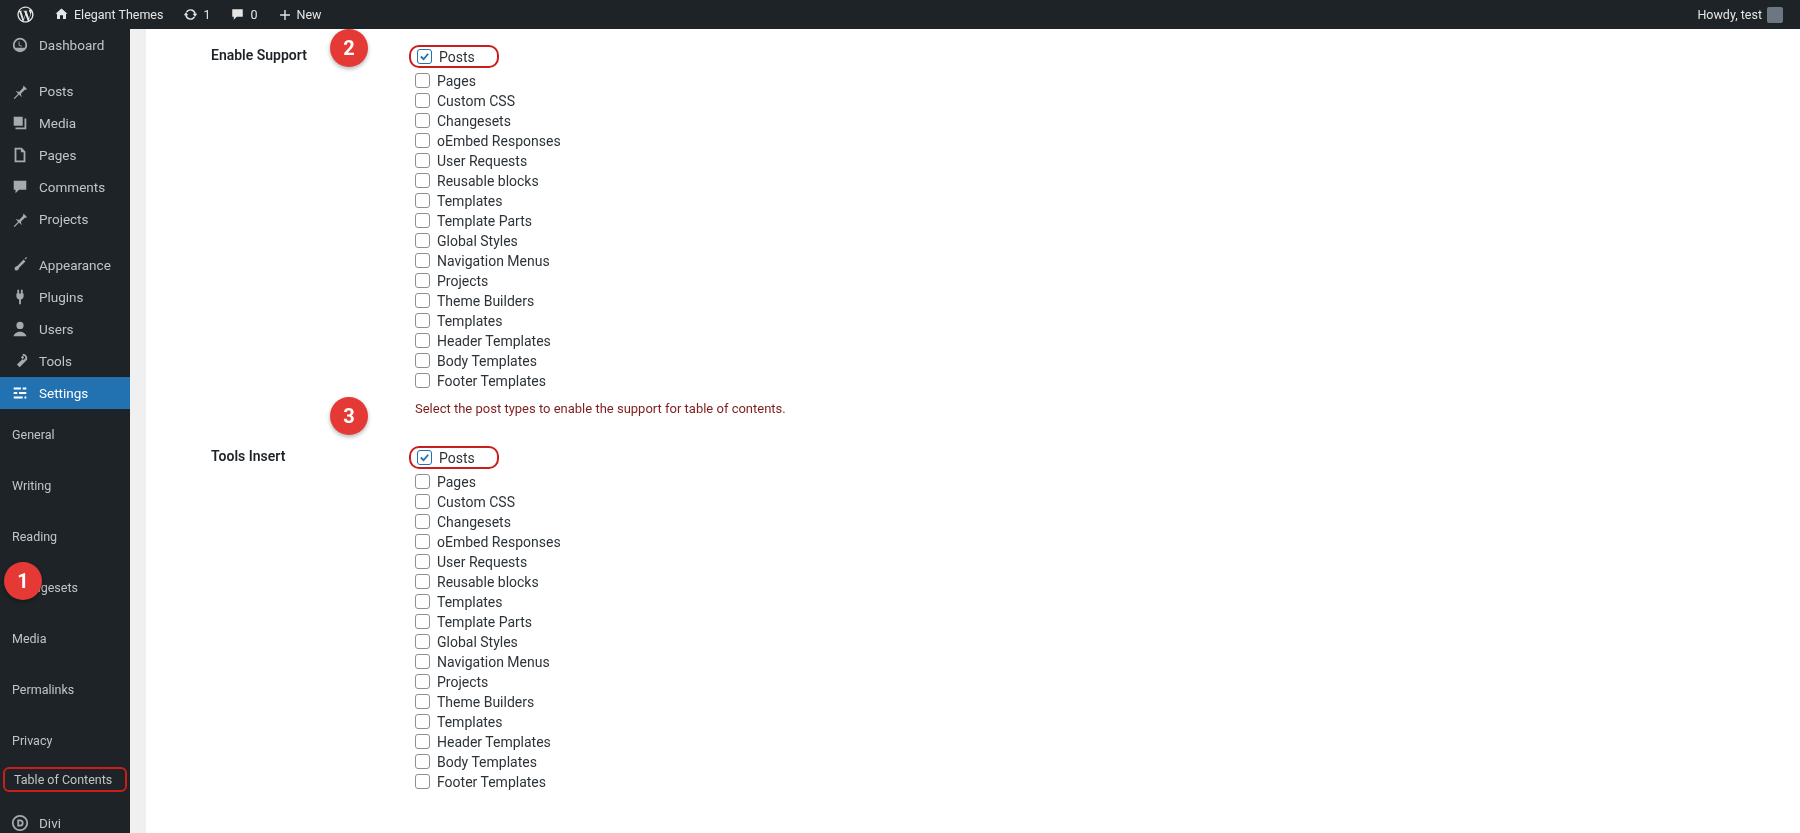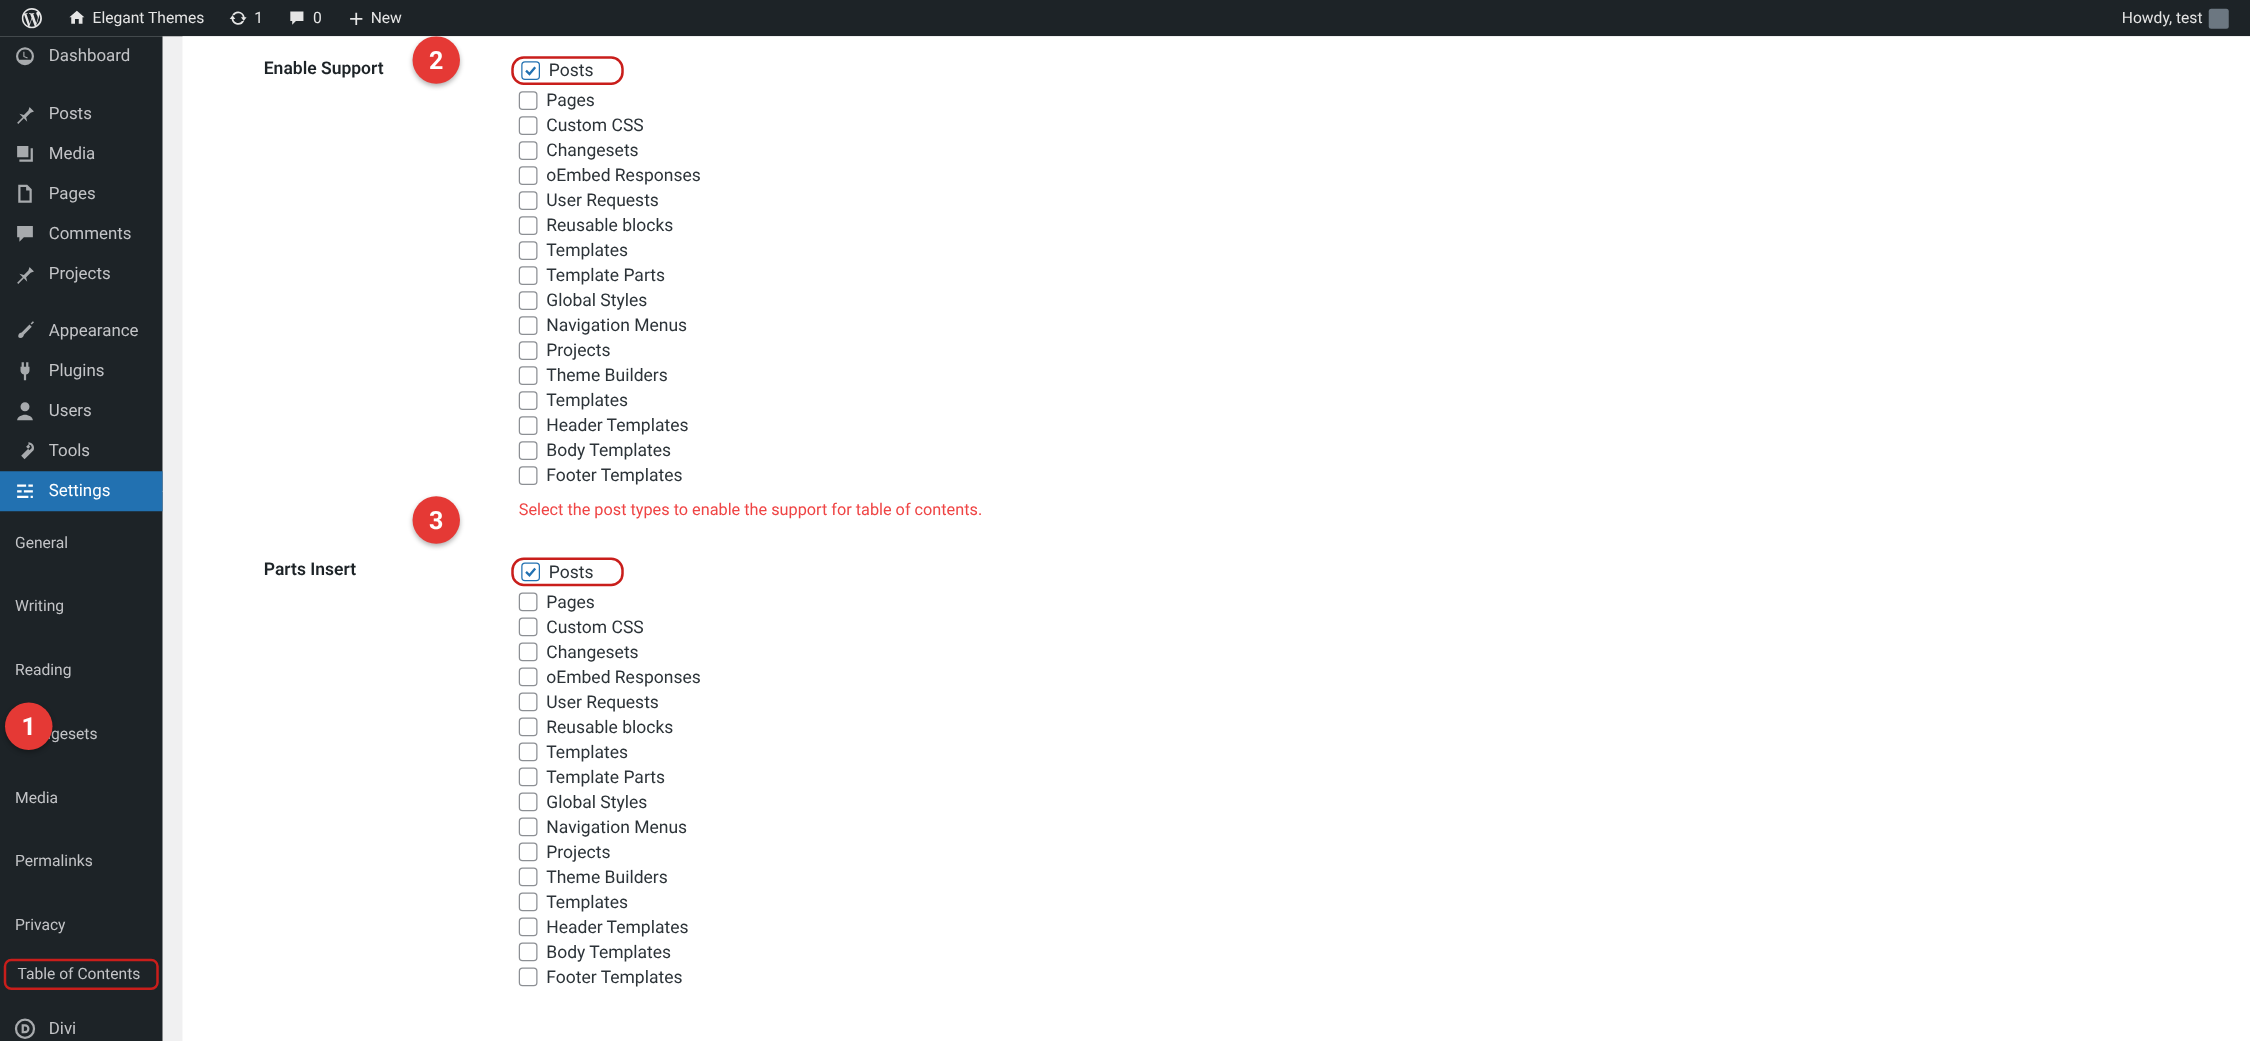--- a/index.html
+++ b/index.html
@@ -26,21 +26,21 @@
 .side-foot { padding: 8px 10px; display: flex; align-items: flex-start; gap: 9px; color: #a7aaad; font-size: 12.5px; cursor: pointer; }
 
 
 .content { position: absolute; top: 29px; left: 146px; right: 0; background: #fff; padding: 14px 40px 30px 40px; height: 804px; overflow: hidden; }
 .row { display: flex; margin-bottom: 28px; }
 .row-label { width: 204px; font-weight: 600; font-size: 14px; color: #1d2327; padding-top: 4px; margin-left: 25px; }
 .row-body { flex: 1; }
 .cb-line { display: flex; align-items: center; gap: 7px; font-size: 14px; color: #2c3338; line-height: 1; padding: 2px 0 3px 0; }
 .cb { width: 15px; height: 15px; border: 1px solid #8c8f94; border-radius: 3px; display: inline-flex; align-items: center; justify-content: center; background: #fff; cursor: pointer; }
 .cb.checked { border-color: #2271b1; }
-.desc { color: #ef4444; font-size: 13px; margin-top: 10px; }
+.desc { color: #7f1d1d; font-size: 13px; margin-top: 10px; }
 
 
 .hl-box { border: 2.5px solid #c91e1b; border-radius: 10px; padding: 2px 22px 2px 6px; display: inline-flex; align-items: center; gap: 7px; margin-left: -6px; }
 
 
 .num-circle { width: 38px; height: 38px; border-radius: 50%; background: #e53935; color: #fff; font-weight: 700; font-size: 20px; display: flex; align-items: center; justify-content: center; position: absolute; z-index: 10; box-shadow: 0 2px 4px rgba(0,0,0,.3); }
 .nc1 { left: 4px; top: 533px; }
 .nc2 { left: 184px; top: 0px; }
 .nc3 { left: 184px; top: 368px; }
 
@@ -299,21 +299,21 @@
         </div>
       <div class="cb-line">
           <span class="cb"></span>
           <span>Footer Templates</span>
         </div>
       <div class="desc">Select the post types to enable the support for table of contents.</div>
     </div>
   </div>
 
   <div class="row">
-    <div class="row-label">Parts Insert</div>
+    <div class="row-label">Tools Insert</div>
     <div class="row-body">
       <div class="cb-line">
         <span class="hl-box">
           <span class="cb checked">
               <svg class="chk-svg" viewBox="0 0 12 12">
                 <path d="M2 6l3 3 5-6" stroke="#2271b1" stroke-width="2" fill="none"></path>
               </svg>
             </span>
           <span>Posts</span>
         </span>

